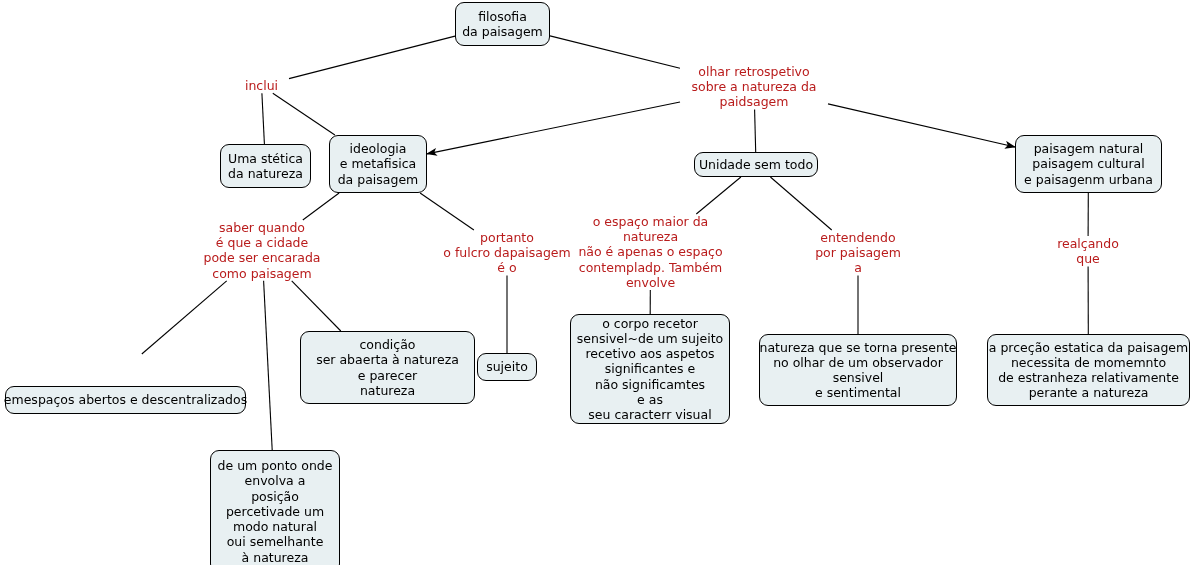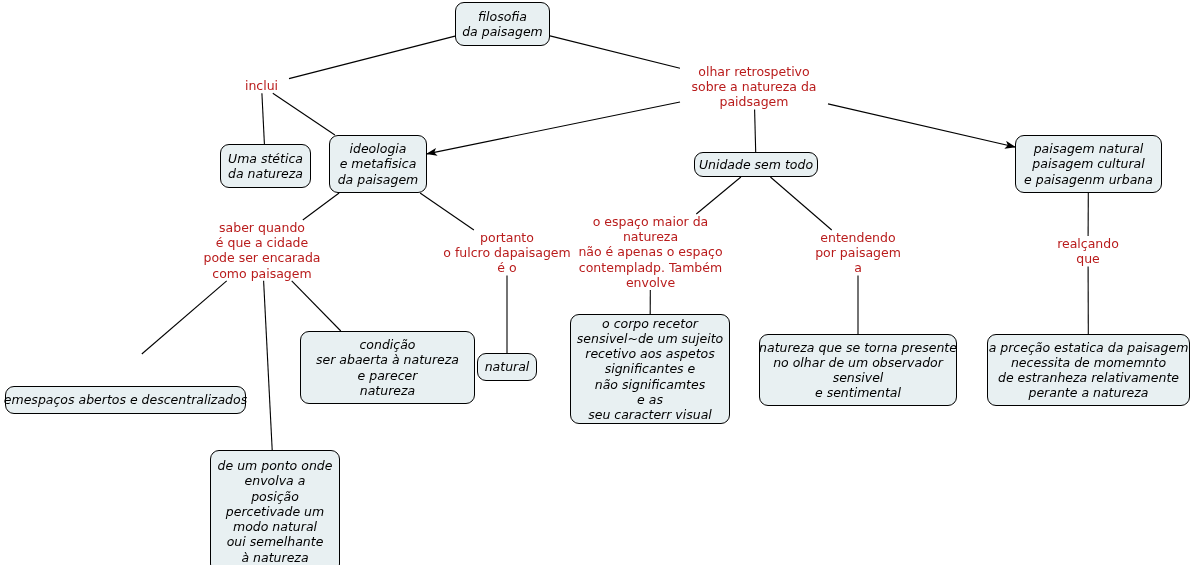--- a/index.html
+++ b/index.html
@@ -31,21 +31,20 @@
     border-radius: 9px;
     color: #000000;
     font-size: 12.5px;
     line-height: 15.2px;
     text-align: center;
     display: flex;
     align-items: center;
     justify-content: center;
     white-space: pre;
     z-index: 2;
-    font-style: italic;
   }
   .link-label {
     position: absolute;
     color: #b91c1c;
     font-size: 12.5px;
     line-height: 15.2px;
     text-align: center;
     white-space: pre;
     background: transparent;
     z-index: 3;
@@ -100,21 +99,21 @@
 ser abaerta à natureza
 e parecer
 natureza</div>
       <div class="node" style="left: 210px; top: 450px; width: 130px; height: 123px;">de um ponto onde
 envolva a
 posição
 percetivade um
 modo natural
 oui semelhante
 à natureza</div>
-      <div class="node" style="left: 477px; top: 353px; width: 60px; height: 28px;">natural</div>
+      <div class="node" style="left: 477px; top: 353px; width: 60px; height: 28px;">sujeito</div>
       <div class="node" style="left: 570px; top: 314px; width: 160px; height: 110px;">o corpo recetor
 sensivel~de um sujeito
 recetivo aos aspetos
 significantes e
 não significamtes
 e as
 seu caracterr visual</div>
       <div class="node" style="left: 759px; top: 334px; width: 198px; height: 72px;">natureza que se torna presente
 no olhar de um observador
 sensivel

